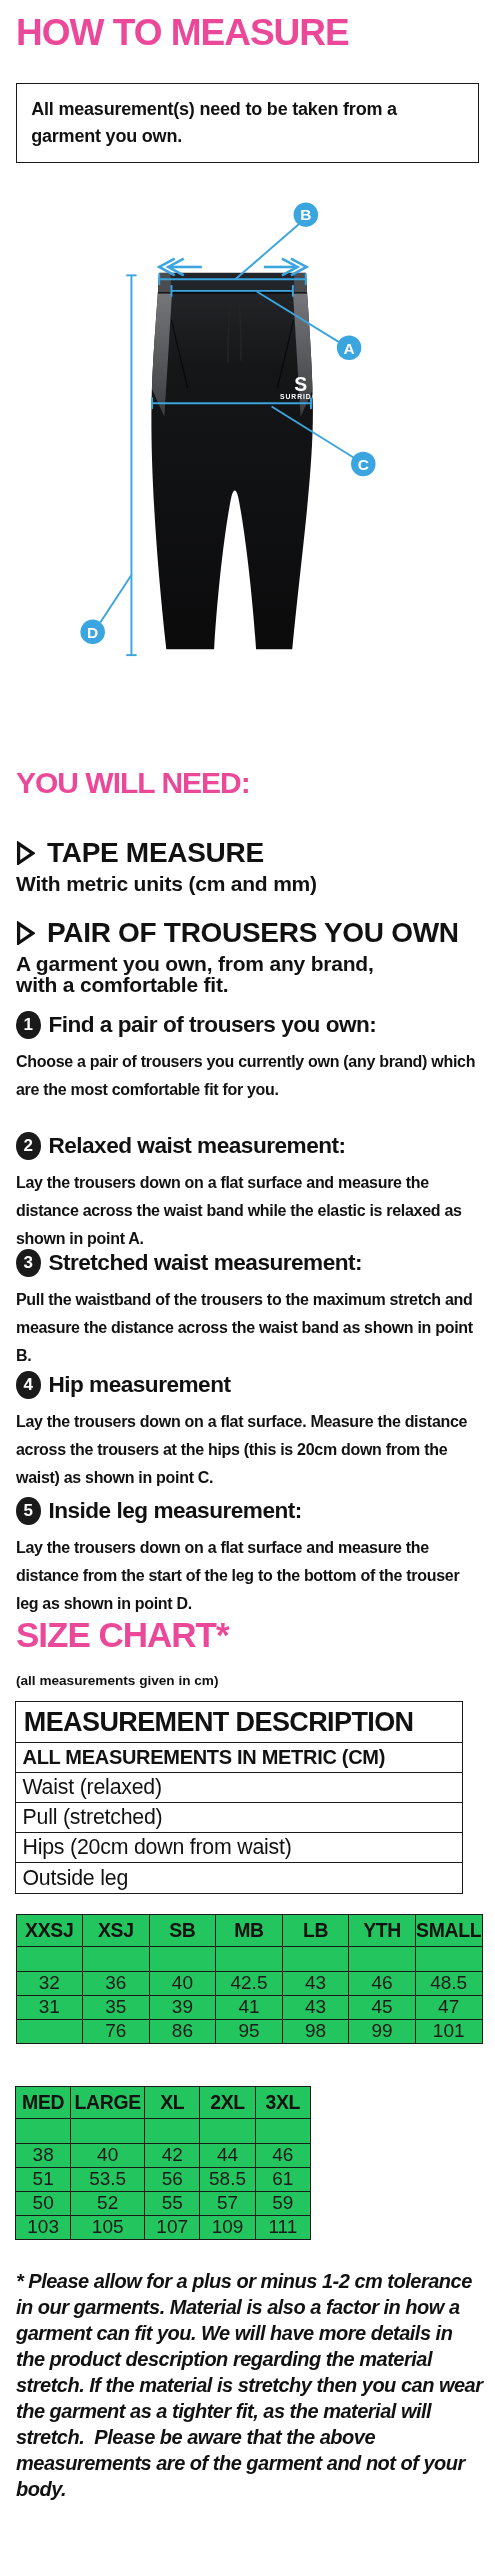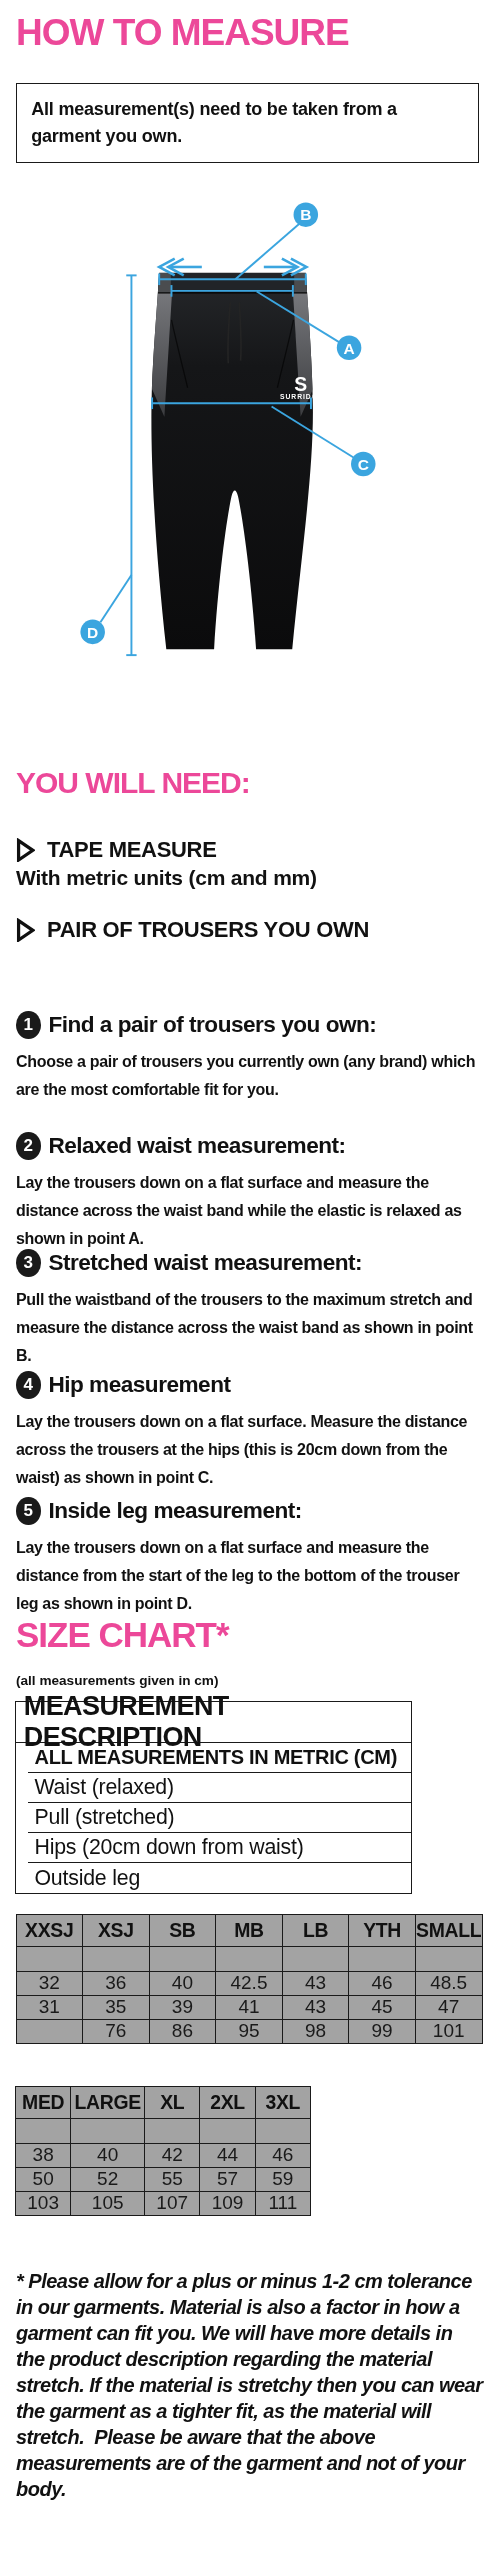--- a/index.html
+++ b/index.html
@@ -15,46 +15,46 @@
   .notice-box .txt{ font-size:18px; font-weight:bold; letter-spacing:-0.2px; line-height:27px; width:426px; }
 
   
   .diagram{ position:absolute; left:0; top:194px; width:496px; height:465px; }
 
   
   .ywn-head{ position:absolute; left:16px; top:766px; font-size:30px; }
   .need-item{ position:absolute; left:16px; width:465px; }
   .need-1{ top:837px; } .need-2{ top:917px; }
   .need-row{ display:flex; align-items:center; gap:11.6px; }
-  .need-title{ font-size:22px; font-weight:bold; letter-spacing:-0.3px; }
+  .need-title{ font-size:28px; font-weight:bold; letter-spacing:-0.3px; }
   .need-desc{ margin-top:3.9px; font-size:21px; font-weight:bold; letter-spacing:-0.2px; line-height:21.3px; white-space:pre-line; }
 
   
   .step{ position:absolute; left:16px; width:466px; }
   .step-1{ top:1011px; } .step-2{ top:1132px; } .step-3{ top:1249px; }
   .step-4{ top:1371px; } .step-5{ top:1497px; }
   .step-head{ display:flex; align-items:center; gap:7.8px; }
   .step-num{ flex:0 0 auto; width:24.6px; height:28px; border-radius:50%; background:#1a1a1a;
     color:#fff; font-size:17px; font-weight:bold; display:flex; align-items:center; justify-content:center; }
   .step-title{ font-size:22.6px; font-weight:bold; letter-spacing:-0.5px; }
   .step-desc{ margin-top:9px; font-size:16px; font-weight:bold; letter-spacing:-0.3px; line-height:28px; }
 
   
   .sc-head{ position:absolute; left:16px; top:1615px; font-size:35px; }
   .sc-sub{ position:absolute; left:16px; top:1673px; font-size:13.6px; font-weight:bold; }
 
-  .meas-table{ position:absolute; left:15px; top:1701px; width:397px; border:1.9px solid #1a1a1a; background:#fff; }
+  .meas-table{ position:absolute; left:15px; top:1701px; width:448px; border:1.9px solid #1a1a1a; background:#fff; }
   .meas-header{ height:41px; border-bottom:1.3px solid #1a1a1a; display:flex; align-items:center; padding-left:7.8px;
     font-size:27px; font-weight:bold; letter-spacing:-0.6px; }
   .meas-row{ height:30px; border-bottom:1.3px solid #1a1a1a; display:flex; align-items:center; padding-left:6.5px;
-    font-size:21.3px; letter-spacing:-0.2px;margin-left:12px; }
+    font-size:21.3px; letter-spacing:-0.2px; }
   .meas-row:last-child{ border-bottom:none; }
   .meas-row.metric{ font-weight:bold; font-size:20px; letter-spacing:-0.3px; }
 
-  table.size-table{ position:absolute; border-collapse:collapse; table-layout:fixed; background:#a3a3a3; }
+  table.size-table{ position:absolute; border-collapse:collapse; table-layout:fixed; background:#22c55e; }
   table.size-table, table.size-table th, table.size-table td{ border:1.3px solid #1a1a1a; }
   table.size-table{ border-width:1.9px; }
   .size-table th{ height:32px; font-size:19.4px; font-weight:bold; text-align:center; letter-spacing:-0.3px; }
   .size-table td{ height:24px; font-size:19px; font-weight:normal; text-align:center; color:#1a1a1a; }
   .size-table tr.blank td{ height:24.6px; }
   .t1{ left:15.5px; top:1914px; width:467px; }
   .t2{ left:15px; top:2086px; width:296px; }
   .t2 th:nth-child(2), .t2 td:nth-child(2){ width:25%; }
 
   .footnote{ position:absolute; left:16px; top:2268px; width:469px;
@@ -183,20 +183,22 @@
     <div class="need-desc">With metric units (cm and mm)</div>
   </div>
 
   <div class="need-item need-2">
     <div class="need-row">
       <svg width="19.4" height="24.6" viewBox="0 0 30 38">
         <path d="M4,4 L26,19 L4,34 Z" fill="none" stroke="#111" stroke-width="5"></path>
       </svg>
       <span class="need-title">PAIR OF TROUSERS YOU OWN</span>
     </div>
+    <div class="need-desc">A garment you own, from any brand,
+with a comfortable fit.</div>
   </div>
 
   <div class="step step-1">
     <div class="step-head">
       <span class="step-num">1</span>
       <span class="step-title">Find a pair of trousers you own:</span>
     </div>
     <div class="step-desc">Choose a pair of trousers you currently own (any brand) which are the most comfortable fit for you.</div>
   </div>
 
@@ -314,20 +316,27 @@
           <td></td>
         </tr>
         <tr>
           <td>38</td>
           <td>40</td>
           <td>42</td>
           <td>44</td>
           <td>46</td>
         </tr>
         <tr>
+          <td>51</td>
+          <td>53.5</td>
+          <td>56</td>
+          <td>58.5</td>
+          <td>61</td>
+        </tr>
+        <tr>
           <td>50</td>
           <td>52</td>
           <td>55</td>
           <td>57</td>
           <td>59</td>
         </tr>
         <tr>
           <td>103</td>
           <td>105</td>
           <td>107</td>

